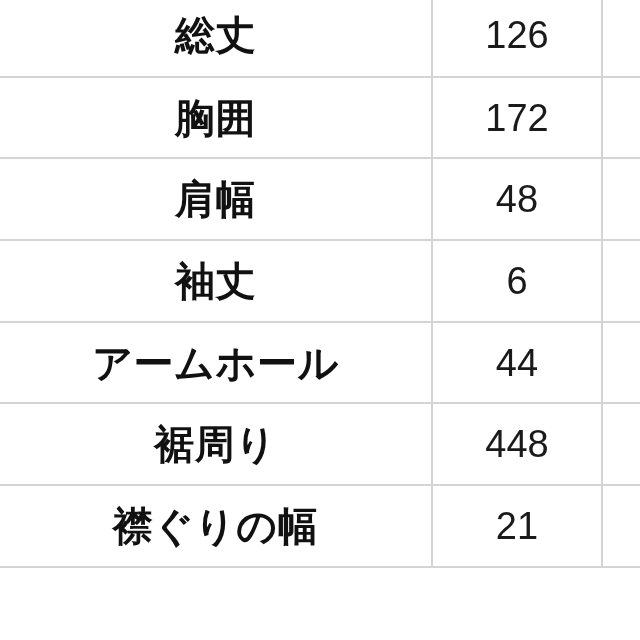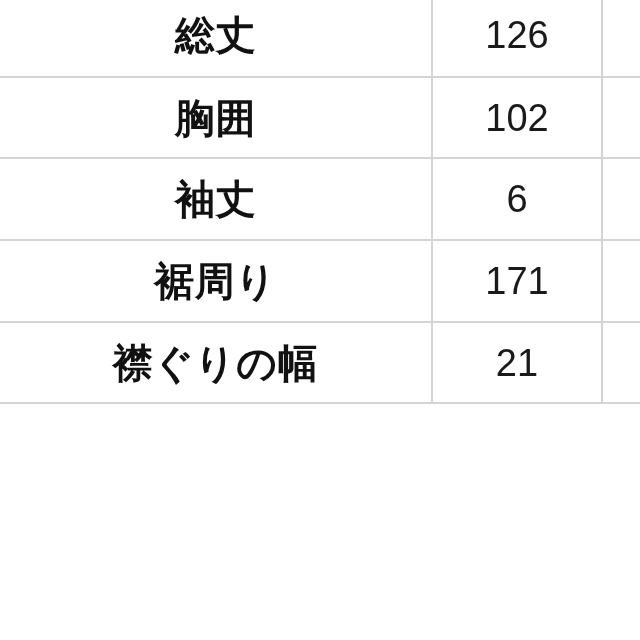--- a/index.html
+++ b/index.html
@@ -76,36 +76,46 @@
   <tbody>
 
     <tr>
       <td class="cell-label">総丈</td>
       <td class="cell-value">126</td>
       <td class="cell-extra"></td>
     </tr>
 
     <tr>
       <td class="cell-label">胸囲</td>
-      <td class="cell-value">102</td>
+      <td class="cell-value">172</td>
       <td class="cell-extra"></td>
     </tr>
 
+    <tr>
+      <td class="cell-label">肩幅</td>
+      <td class="cell-value">48</td>
+      <td class="cell-extra"></td>
+    </tr>
 
     <tr>
       <td class="cell-label">袖丈</td>
       <td class="cell-value">6</td>
       <td class="cell-extra"></td>
     </tr>
 
+    <tr>
+      <td class="cell-label">アームホール</td>
+      <td class="cell-value">44</td>
+      <td class="cell-extra"></td>
+    </tr>
 
 
     <tr>
       <td class="cell-label">裾周り</td>
-      <td class="cell-value">171</td>
+      <td class="cell-value">448</td>
       <td class="cell-extra"></td>
     </tr>
 
     <tr>
       <td class="cell-label">襟ぐりの幅</td>
       <td class="cell-value">21</td>
       <td class="cell-extra"></td>
     </tr>
 
   </tbody>

